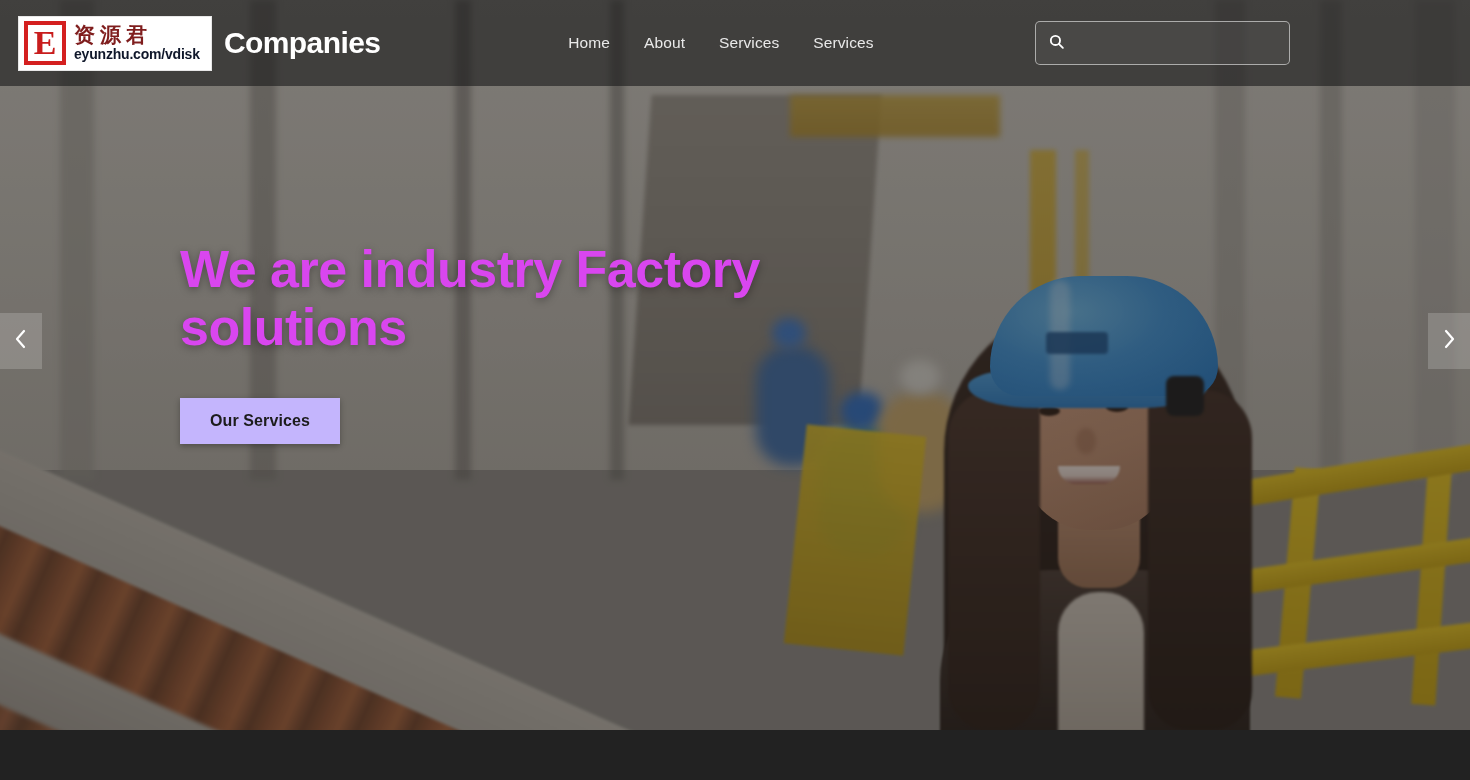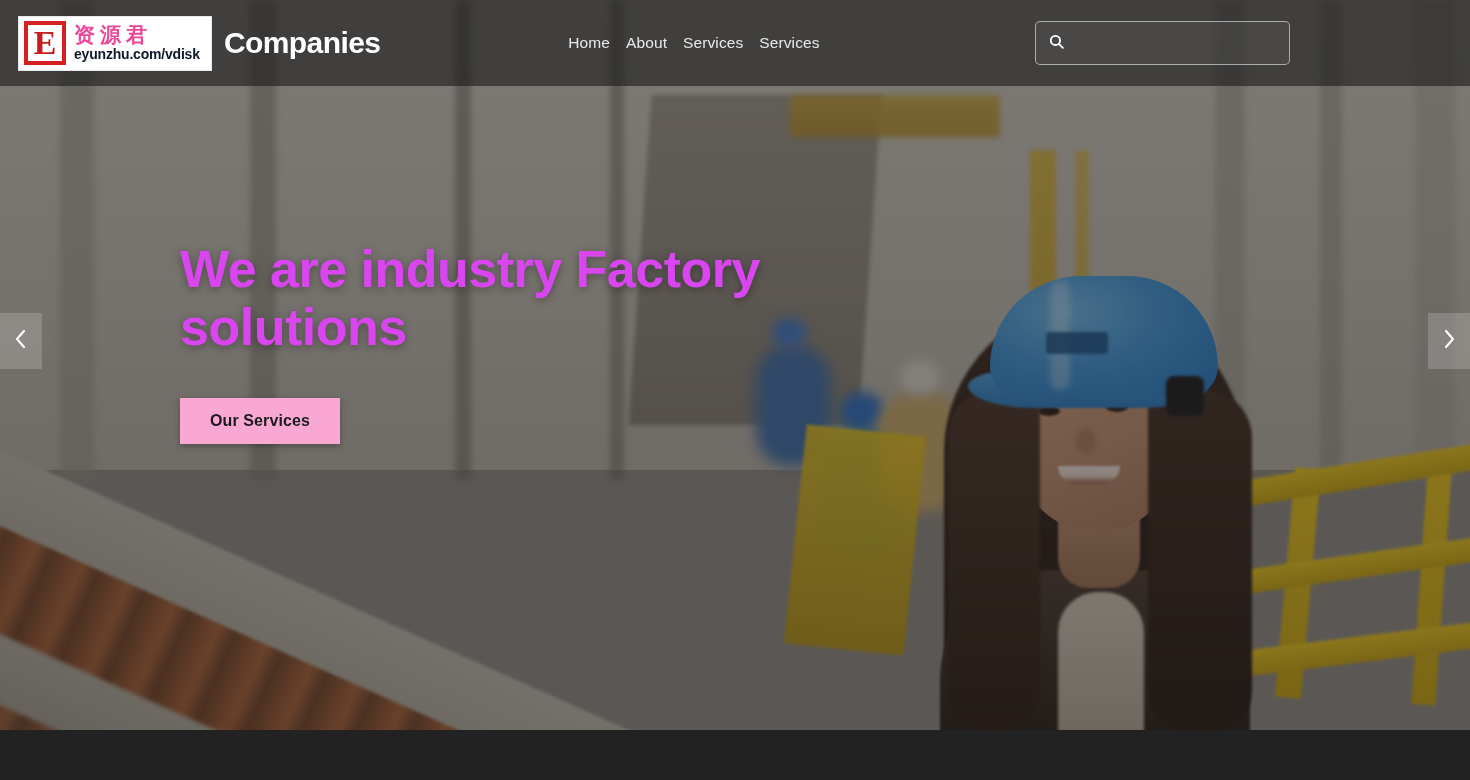--- a/index.html
+++ b/index.html
@@ -197,32 +197,32 @@
   }
   .logo-e {
     width:42px; height:44px; border:4px solid #d42020; background:#ffffff;
     display:flex; align-items:center; justify-content:center;
     font-family:"Liberation Serif", serif; font-weight:bold;
     font-size:34px; color:#c81d1d; line-height:1; flex:0 0 auto;
   }
   .logo-text { margin-left:8px; display:flex; flex-direction:column; justify-content:center; }
   .logo-cn {
     font-family:"DejaVu Sans", sans-serif; font-size:21px; font-weight:bold;
-    color:#ec4899; letter-spacing:5px; line-height:1.05;
+    color:#7f1d1d; letter-spacing:5px; line-height:1.05;
   }
   .logo-url {
     font-family:"Liberation Sans", sans-serif; font-size:14px; font-weight:bold;
     color:#0f172a; letter-spacing:-.2px; line-height:1.1; margin-top:1px;
   }
   .brand-name {
     margin-left:12px; color:#ffffff; font-size:30px; font-weight:bold;
     letter-spacing:-.6px;
   }
 
-  .nav { display:flex; gap:16px; margin-left:188px; }
+  .nav { display:flex; gap:34px; margin-left:188px; }
   .nav a {
     color:#e9e9e9; font-size:15.5px; text-decoration:none; letter-spacing:.1px;
   }
 
   .search-wrap { margin-left:auto; margin-right:180px; }
   .search-box {
     width:255px; height:44px; border:1px solid rgba(255,255,255,.55);
     border-radius:5px; display:flex; align-items:center;
     background:rgba(255,255,255,.05);
   }
@@ -241,21 +241,21 @@
   .hero-content { position:absolute; left:180px; top:240px; z-index:20; width:680px; }
   .hero-title {
     color:#d946ef; font-size:52px; line-height:1.12; font-weight:bold;
     letter-spacing:-.5px; text-shadow:0 2px 8px rgba(0,0,0,.35);
   }
   .hero-sub {
     margin-top:26px; color:#f2f2f2; font-size:16.5px; line-height:1.62;
     width:640px; text-shadow:0 1px 5px rgba(0,0,0,.4);
   }
   .cta {
-    margin-top:42px; display:inline-block; background:#f9a8d4; color:#1c1c1c;
+    margin-top:42px; display:inline-block; background:#c4b5fd; color:#1c1c1c;
     border:none; cursor:pointer; font-size:16px; font-weight:bold;
     padding:14px 30px; letter-spacing:.1px;
     font-family:"Liberation Sans", sans-serif;
     box-shadow:0 2px 6px rgba(0,0,0,.3);
   }
 
   
   .arrow {
     position:absolute; top:313px; width:42px; height:56px;
     background:rgba(255,255,255,.18);

